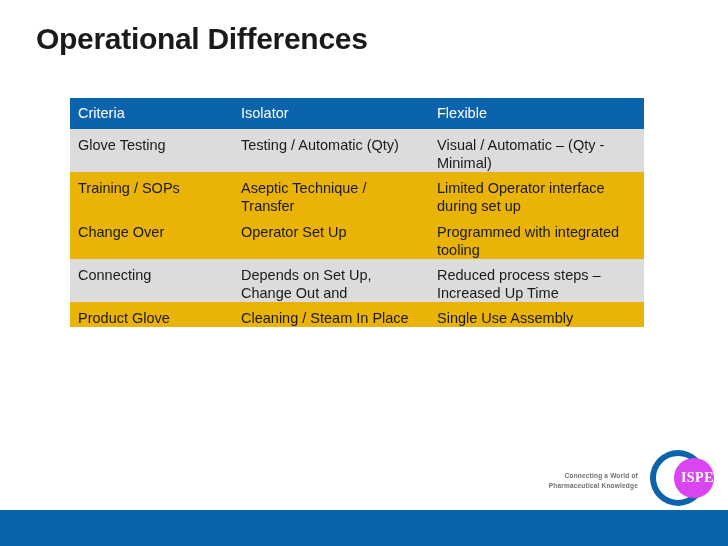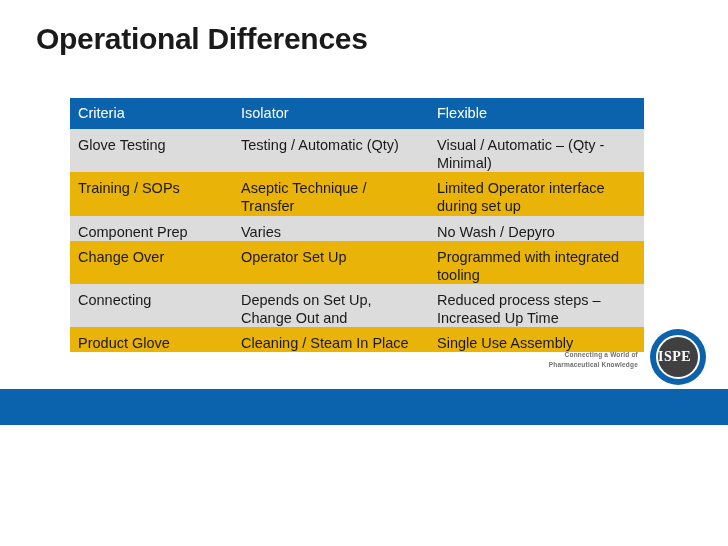--- a/index.html
+++ b/index.html
@@ -10,21 +10,21 @@
     width: 728px;
     height: 546px;
     background: #ffffff;
     font-family: "Liberation Sans", sans-serif;
     overflow: hidden;
     position: relative;
   }
   .slide {
     position: relative;
     width: 728px;
-    height: 425px;
+    height: 546px;
     box-sizing: border-box;
     background: #ffffff;
   }
   .slide-title {
     position: absolute;
     left: 36px;
     top: 22px;
     font-size: 30px;
     font-weight: bold;
     color: #1a1a1a;
@@ -113,27 +113,27 @@
     position: absolute;
     left: 4px; top: 4px;
     width: 48px; height: 48px;
     border-radius: 50%;
     background: #ffffff;
     border: 2px solid #0b63ad;
     box-sizing: border-box;
   }
   .logo-mark .ring-core {
     position: absolute;
-    left: 8px; top: 8px;
+    left: 24px; top: 8px;
     width: 40px; height: 40px;
     border-radius: 50%;
-    background: #404040;
+    background: #d946ef;
     display: flex;
     align-items: center;
-    justify-content: flex-start;
+    justify-content: flex-end;
   }
   .logo-mark .ring-core span {
     color: #ffffff;
     font-size: 14px;
     font-weight: bold;
     letter-spacing: 0.5px;
     font-family: "Liberation Serif", serif;
   }
 </style>
 </head>
@@ -160,25 +160,20 @@
       <tbody>
         <tr class="row-odd">
           <td>Glove Testing</td>
           <td>Testing / Automatic (Qty)</td>
           <td>Visual / Automatic – (Qty - Minimal)</td>
         </tr>
         <tr class="row-even">
           <td>Training / SOPs</td>
           <td>Aseptic Technique / Transfer</td>
           <td>Limited Operator interface during set up</td>
-        </tr>
-        <tr class="row-odd">
-          <td>Component Prep</td>
-          <td>Varies</td>
-          <td>No Wash / Depyro</td>
         </tr>
         <tr class="row-even">
           <td>Change Over</td>
           <td>Operator Set Up</td>
           <td>Programmed with integrated tooling</td>
         </tr>
         <tr class="row-odd">
           <td>Connecting</td>
           <td>Depends on Set Up, Change Out and</td>
           <td>Reduced process steps – Increased Up Time</td>

